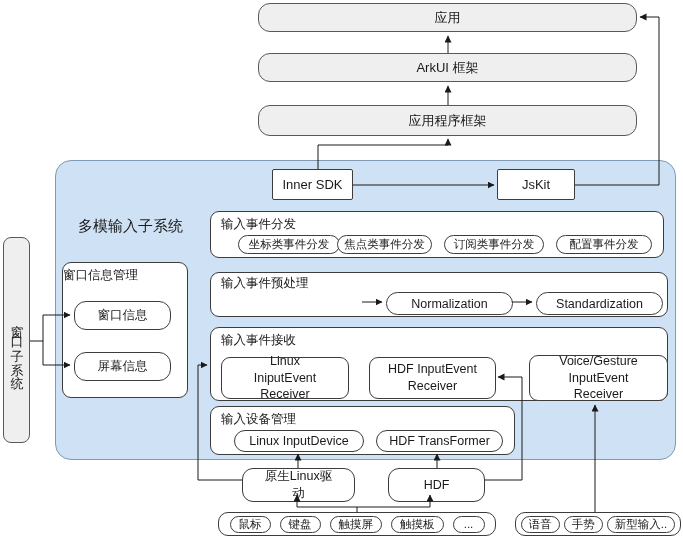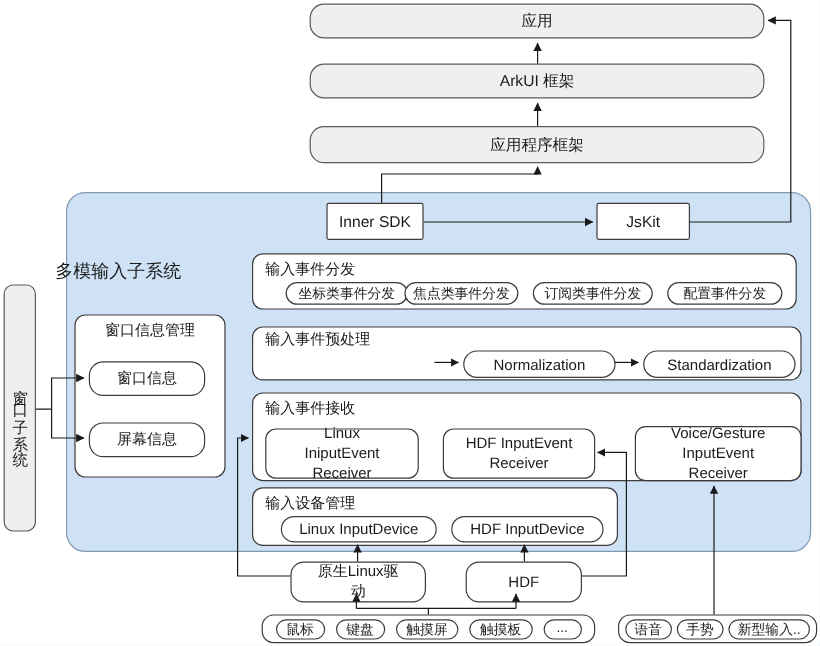--- a/index.html
+++ b/index.html
@@ -39,27 +39,27 @@
 </head>
 <body>
 
 <div class="canvas">
 
   <div class="abs t-box center" style="left:258px;top:3px;width:379px;height:29px;">应用</div>
   <div class="abs t-box center" style="left:258px;top:53px;width:379px;height:29px;">ArkUI 框架</div>
   <div class="abs t-box center" style="left:258px;top:105px;width:379px;height:31px;">应用程序框架</div>
 
   <div class="abs container-blue" style="left:55px;top:160px;width:621px;height:300px;"></div>
-  <div class="abs big-label" style="left:46px;top:217px;text-align:center;">多模输入子系统</div>
+  <div class="abs big-label" style="left:78px;top:217px;text-align:center;">多模输入子系统</div>
 
   <div class="abs sq-box center" style="left:272px;top:169px;width:81px;height:31px;">Inner SDK</div>
   <div class="abs sq-box center" style="left:497px;top:169px;width:78px;height:31px;">JsKit</div>
 
   <div class="abs section" style="left:62px;top:262px;width:126px;height:136px;">
-    <div class="section-title" style="left:0;right:0;text-align:center;">窗口信息管理</div>
+    <div class="section-title" style="left:0;right:0;">窗口信息管理</div>
     <div class="pill pill-lg" style="left:11px;top:38px;width:97px;height:29px;">窗口信息</div>
     <div class="pill pill-lg" style="left:11px;top:89px;width:97px;height:29px;">屏幕信息</div>
   </div>
 
   <div class="abs section" style="left:210px;top:211px;width:454px;height:47px;">
     <div class="section-title">输入事件分发</div>
     <div class="pill" style="left:27px;top:23px;width:102px;height:19px;">坐标类事件分发</div>
     <div class="pill" style="left:126px;top:23px;width:95px;height:19px;">焦点类事件分发</div>
     <div class="pill" style="left:233px;top:23px;width:100px;height:19px;">订阅类事件分发</div>
     <div class="pill" style="left:345px;top:23px;width:96px;height:19px;">配置事件分发</div>
@@ -74,21 +74,21 @@
   <div class="abs section" style="left:210px;top:327px;width:458px;height:74px;">
     <div class="section-title">输入事件接收</div>
     <div class="rbox" style="left:10px;top:29px;width:128px;height:42px;">Linux IniputEvent Receiver</div>
     <div class="rbox" style="left:158px;top:29px;width:127px;height:42px;">HDF InputEvent Receiver</div>
     <div class="rbox" style="left:318px;top:27px;width:139px;height:46px;">Voice/Gesture InputEvent Receiver</div>
   </div>
 
   <div class="abs section" style="left:210px;top:406px;width:305px;height:49px;">
     <div class="section-title">输入设备管理</div>
     <div class="pill pill-lg" style="left:23px;top:23px;width:130px;height:22px;">Linux InputDevice</div>
-    <div class="pill pill-lg" style="left:165px;top:23px;width:127px;height:22px;">HDF InputDevice</div>
+    <div class="pill pill-lg" style="left:165px;top:23px;width:127px;height:22px;">HDF TransFormer</div>
   </div>
 
   <div class="abs vert-box" style="left:3px;top:237px;width:27px;height:206px;">
     <span class="vert-text">窗口子系统</span>
   </div>
 
   <div class="abs rbox" style="left:242px;top:468px;width:113px;height:25px;border-radius:11px;">原生Linux驱动</div>
   <div class="abs rbox" style="left:388px;top:468px;width:97px;height:25px;border-radius:11px;">HDF</div>
 
   <div class="abs dev-group" style="left:218px;top:512px;width:278px;height:24px;gap:9px;">

